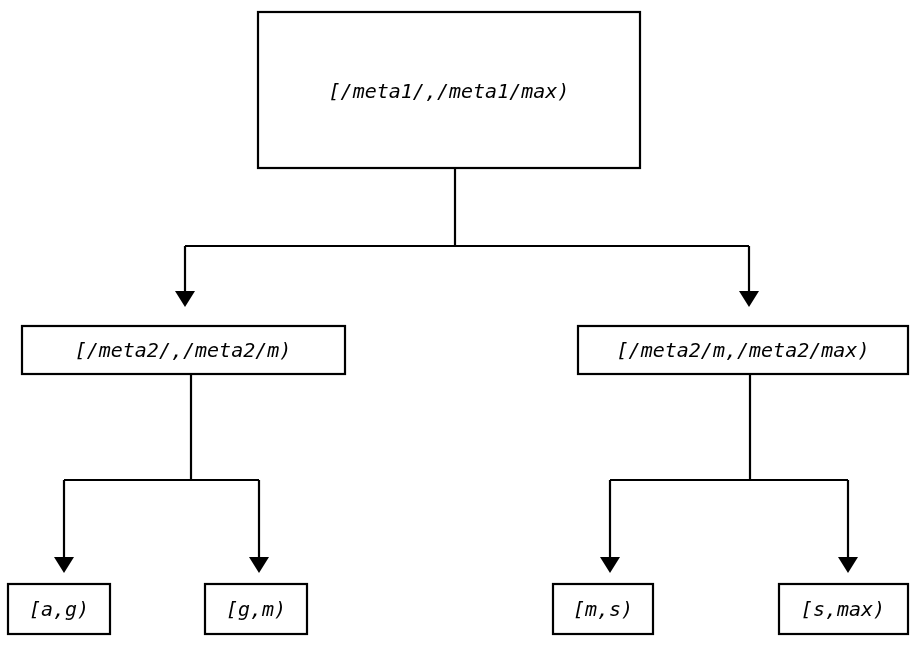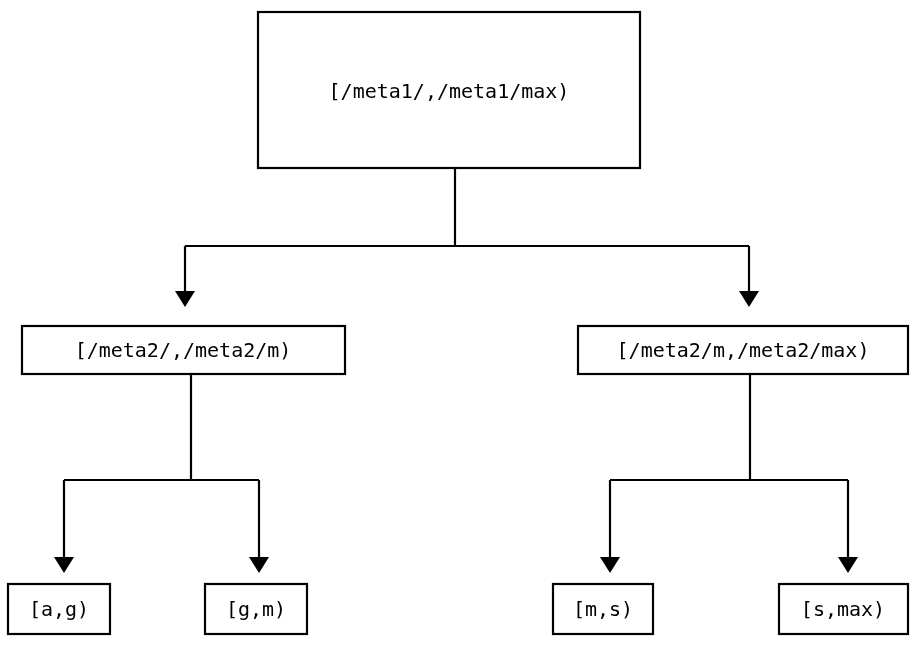--- a/index.html
+++ b/index.html
@@ -9,20 +9,21 @@
   }
   body {
     font-family: "DejaVu Sans Mono", monospace;
   }
   #diagram-root {
     position: relative;
     width: 912px;
     height: 652px;
     background: #ffffff;
     overflow: hidden;
+    font-style: italic;
   }
   svg.tree-canvas {
     position: absolute;
     top: 0;
     left: 0;
     width: 912px;
     height: 652px;
     display: block;
   }
   .node-box {

